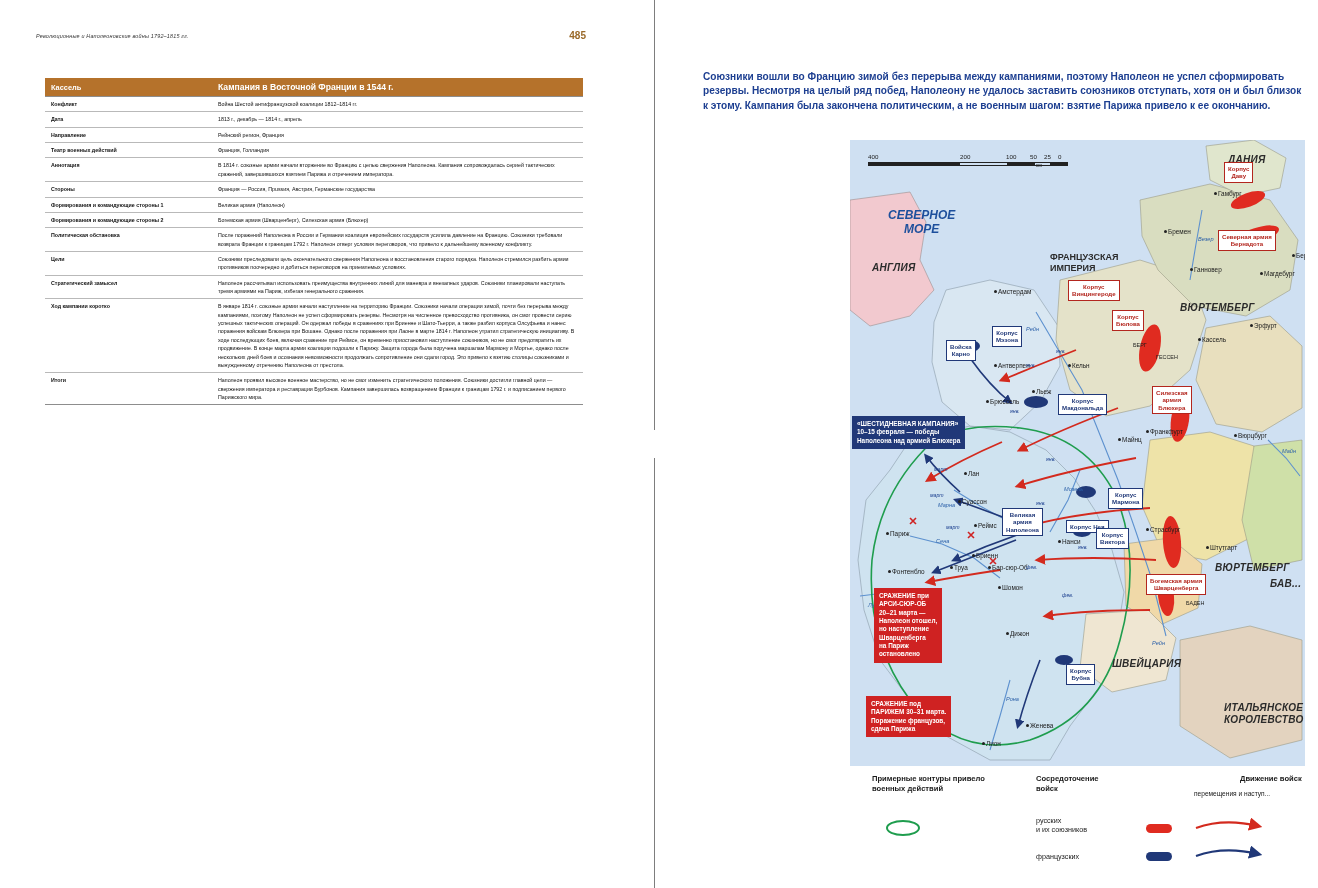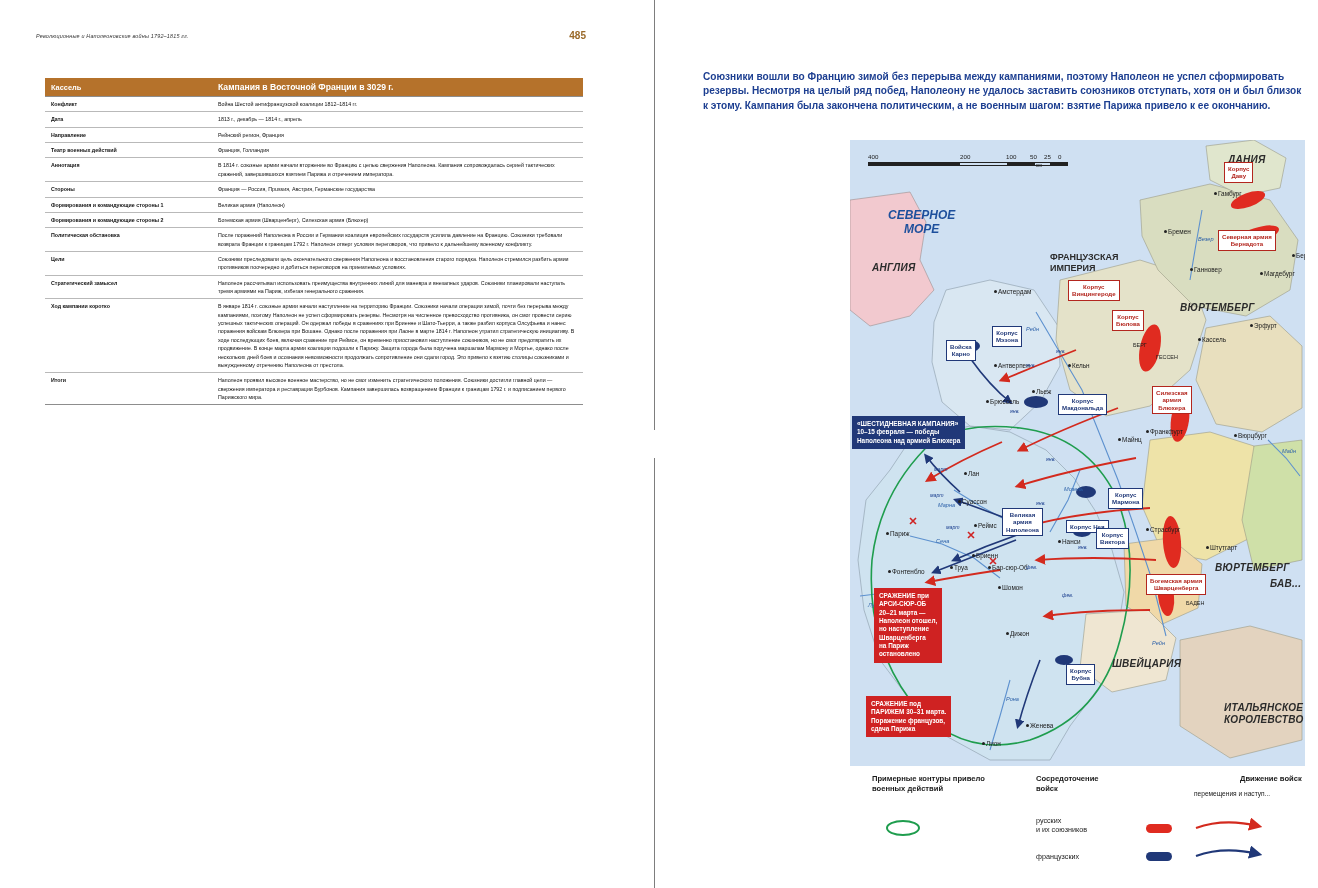--- a/index.html
+++ b/index.html
@@ -185,21 +185,21 @@
     <div class="folio">485</div>
 
     <table class="info-table">
       <colgroup>
           <col class="c1">
           <col class="c2">
         </colgroup>
       <thead>
         <tr>
           <th class="h1">Кассель</th>
-          <th class="h2">Кампания в Восточной Франции в 3029 г.</th>
+          <th class="h2">Кампания в Восточной Франции в 1544 г.</th>
         </tr>
       </thead>
       <tbody id="info-body">
           <tr class="first-row">
             <td>Конфликт</td>
             <td>Война Шестой антифранцузской коалиции 1812–1814 гг.</td>
           </tr>
           <tr>
             <td>Дата</td>
             <td>1813 г., декабрь — 1814 г., апрель</td>

